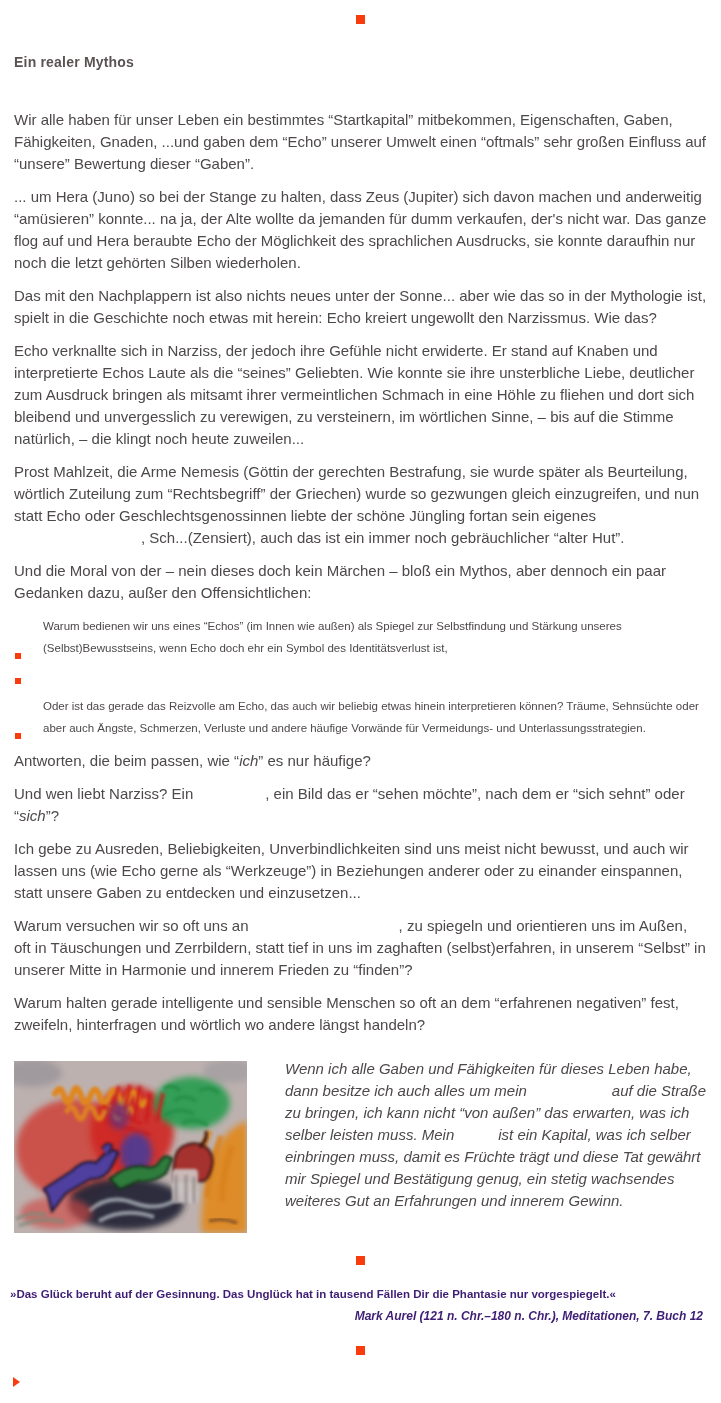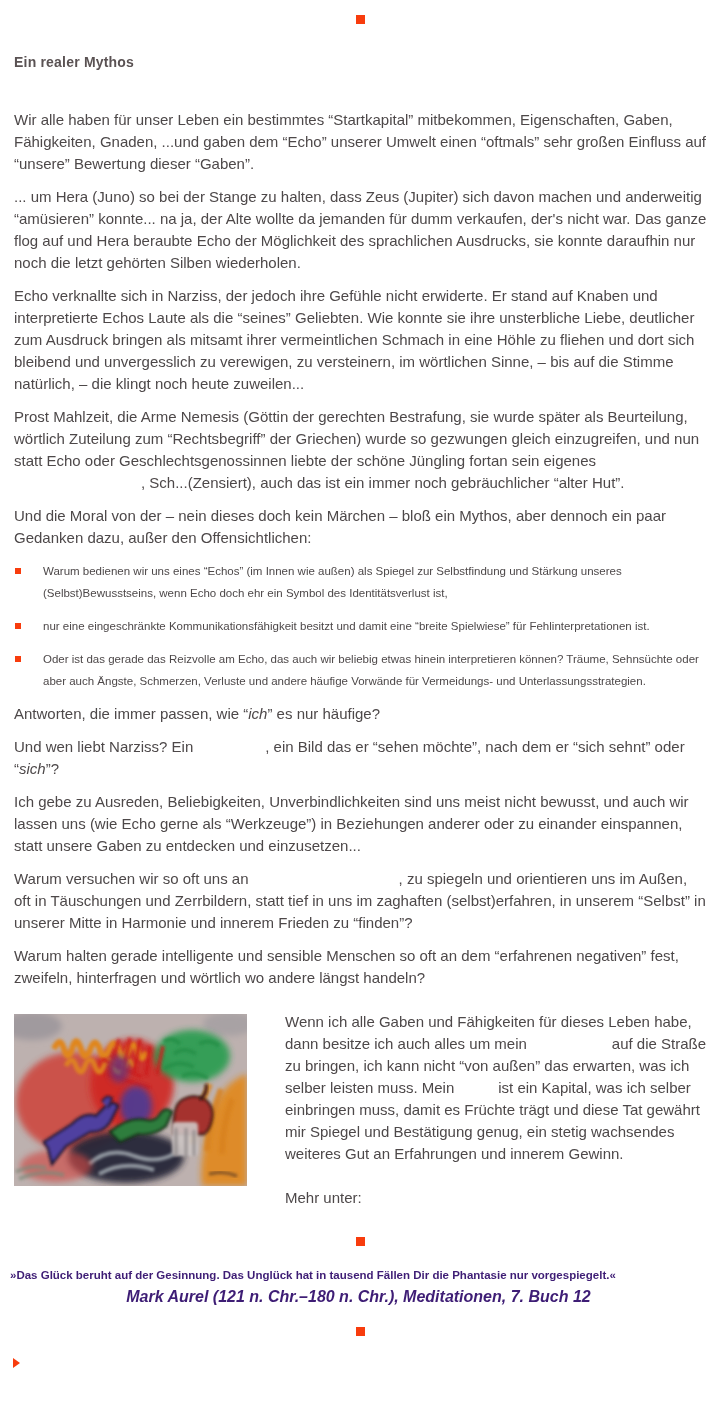--- a/index.html
+++ b/index.html
@@ -23,35 +23,35 @@
     margin:31px 0 39px 0;line-height:15px;letter-spacing:.2px;
   }
   p.body-p{font-size:15px;line-height:22px;margin:0 0 11px 0;}
   .blank-gap{display:inline-block;height:1px;vertical-align:baseline;}
   .gap-censored{width:127px;}
   .gap-narziss{width:72px;}
   .gap-an{width:150px;}
   .gap-mein{width:85px;}
   .gap-kapital{width:44px;}
   .ital{font-style:italic;}
-  .bullet-row{display:flex;align-items:flex-start;margin:0 0 11px 0;}
+  .bullet-row{display:flex;align-items:flex-end;margin:0 0 11px 0;}
   .bullet-marker{flex:0 0 auto;width:6px;height:6px;background:var(--accent);margin:8px 0 0 1px;}
   .bullet-text{font-size:11.5px;line-height:22px;margin:0 0 0 22px;}
-  .aside-block{overflow:hidden;margin-top:22px;}
+  .aside-block{overflow:hidden;margin-top:22px;font-style:italic;}
   .painting{float:left;width:233px;height:172px;margin:3px 38px 6px 0;}
   .aside-text p.body-p{margin-bottom:11px;}
   .aside-text .spaced{margin-top:22px;}
   .quote-section{margin-top:18px;}
   .quote-line{
     color:var(--purple);font-weight:bold;font-size:11.5px;line-height:22px;
     margin:12px 0 0 -4px;
   }
   .quote-attr{
     color:var(--purple);font-weight:bold;font-style:italic;
-    font-size:16px;line-height:22px;text-align:center;margin:0 4px 0 0;
+    font-size:12px;line-height:22px;text-align:right;margin:0 4px 0 0;
   }
   .sep-mid{margin-top:17px;}
   .sep-low{margin-top:19px;}
   .link-arrows{margin-top:22px;}
   .link-arrow{
     width:0;height:0;
     border-left:7px solid var(--accent);
     border-top:5px solid transparent;
     border-bottom:5px solid transparent;
     margin:0 0 29px -1px;cursor:pointer;
@@ -61,40 +61,40 @@
 <body>
 
 <div class="page">
 
   <div class="sep-square sep-top"></div>
 
   <h1 class="page-title">Ein realer Mythos</h1>
 
   <p class="body-p">Wir alle haben für unser Leben ein bestimmtes “Startkapital” mitbekommen, Eigenschaften, Gaben, Fähigkeiten, Gnaden, ...und gaben dem “Echo” unserer Umwelt einen “oftmals” sehr großen Einfluss auf “unsere” Bewertung dieser “Gaben”.</p>
   <p class="body-p">... um Hera (Juno) so bei der Stange zu halten, dass Zeus (Jupiter) sich davon machen und anderweitig “amüsieren” konnte... na ja, der Alte wollte da jemanden für dumm verkaufen, der's nicht war. Das ganze flog auf und Hera beraubte Echo der Möglichkeit des sprachlichen Ausdrucks, sie konnte daraufhin nur noch die letzt gehörten Silben wiederholen.</p>
+  <p class="body-p">Das mit den Nachplappern ist also nichts neues unter der Sonne... aber wie das so in der Mythologie ist, spielt in die Geschichte noch etwas mit herein: Echo kreiert ungewollt den Narzissmus. Wie das?</p>
   <p class="body-p">Echo verknallte sich in Narziss, der jedoch ihre Gefühle nicht erwiderte. Er stand auf Knaben und interpretierte Echos Laute als die “seines” Geliebten.  Wie konnte sie ihre unsterbliche Liebe, deutlicher zum Ausdruck bringen als mitsamt ihrer vermeintlichen Schmach in eine Höhle zu fliehen und dort sich bleibend und unvergesslich zu verewigen, zu versteinern, im wörtlichen Sinne, – bis auf die Stimme natürlich, – die klingt noch heute zuweilen...</p>
 
   <p class="body-p"><span>Prost Mahlzeit, die Arme Nemesis (Göttin der gerechten Bestrafung, sie wurde später als Beurteilung, wörtlich Zuteilung zum “Rechtsbegriff” der Griechen) wurde so gezwungen gleich einzugreifen, und nun statt Echo oder Geschlechtsgenossinnen liebte der schöne Jüngling fortan sein eigenes</span><span class="blank-gap gap-censored"></span><span>, Sch...(Zensiert), auch das ist ein immer noch gebräuchlicher “alter Hut”.</span></p>
 
   <p class="body-p">Und die Moral von der – nein dieses doch kein Märchen – bloß ein Mythos, aber dennoch ein paar Gedanken dazu, außer den Offensichtlichen:</p>
 
   <div class="bullet-row">
     <span class="bullet-marker"></span>
     <p class="bullet-text">Warum bedienen wir uns eines “Echos” (im Innen wie außen) als Spiegel zur Selbstfindung und Stärkung unseres (Selbst)Bewusstseins, wenn Echo doch ehr ein Symbol des Identitätsverlust ist,</p>
   </div>
   <div class="bullet-row">
     <span class="bullet-marker"></span>
-    <p class="bullet-text">nur eine eingeschränkte Kommunikationsfähigkeit besitzt und damit eine “breite Spielwiese” für Fehlinterpretationen ist.</p>
   </div>
   <div class="bullet-row">
     <span class="bullet-marker"></span>
     <p class="bullet-text">Oder ist das gerade das Reizvolle am Echo, das auch wir beliebig etwas hinein interpretieren können? Träume, Sehnsüchte oder aber auch Ängste, Schmerzen, Verluste und andere häufige Vorwände für Vermeidungs- und Unterlassungsstrategien.</p>
   </div>
 
-  <p class="body-p"><span>Antworten, die immer passen, wie “</span><span class="ital">ich</span><span>” es nur häufige?</span></p>
+  <p class="body-p"><span>Antworten, die beim passen, wie “</span><span class="ital">ich</span><span>” es nur häufige?</span></p>
 
   <p class="body-p"><span>Und wen liebt Narziss? Ein</span><span class="blank-gap gap-narziss"></span><span>, ein Bild das er “sehen möchte”, nach dem er “sich sehnt” oder “</span><span class="ital">sich</span><span>”?</span></p>
 
   <p class="body-p">Ich gebe zu Ausreden, Beliebigkeiten, Unverbindlichkeiten sind uns meist nicht bewusst, und auch wir lassen uns (wie Echo gerne als “Werkzeuge”) in Beziehungen anderer oder zu einander einspannen, statt unsere Gaben zu entdecken und einzusetzen...</p>
 
   <p class="body-p"><span>Warum versuchen wir so oft uns an</span><span class="blank-gap gap-an"></span><span>, zu spiegeln und orientieren uns im Außen, oft in Täuschungen und Zerrbildern, statt tief in uns im zaghaften (selbst)erfahren, in unserem “Selbst” in unserer Mitte in Harmonie und innerem Frieden zu “finden”?</span></p>
 
   <p class="body-p">Warum halten gerade intelligente und sensible Menschen so oft an dem “erfahrenen negativen” fest, zweifeln, hinterfragen und wörtlich wo andere längst handeln?</p>
 
   <div class="aside-block">
@@ -129,21 +129,20 @@
       <path d="M88 88 q4 -8 10 -4 l-4 10" fill="#4f41a0" stroke="#1c1430" stroke-width="2" filter="url(#pf2)"></path>
       <path d="M96 118 Q115 102 132 106 Q142 108 146 100 Q152 92 158 98 L152 112 Q140 122 124 120 L106 128 Z" fill="#2e7d3c" stroke="#143018" stroke-width="2.5" filter="url(#pf2)"></path>
       <path d="M160 120 q-2 -28 8 -34 q10 -6 20 -2 q12 6 10 20 q-2 12 -8 16 z" fill="#a5312d" stroke="#3a1210" stroke-width="2.5" filter="url(#pf2)"></path>
       <path d="M186 86 q8 -8 6 -16" stroke="#3a1210" stroke-width="3" fill="none" filter="url(#pf2)"></path>
       <rect x="158" y="108" width="26" height="34" rx="4" fill="#cfc8c6" opacity=".9" filter="url(#pf2)"></rect>
       <path d="M162 142 l0 -28 M172 144 l0 -30 M180 142 l0 -26" stroke="#8a8486" stroke-width="3" opacity=".8" filter="url(#pf2)"></path>
       <path d="M195 160 q14 -4 28 2" stroke="#5a3a20" stroke-width="3" fill="none" opacity=".7" filter="url(#pf2)"></path>
     </svg>
     <div class="aside-text">
       <p class="body-p"><span>Wenn ich alle Gaben und Fähigkeiten für dieses Leben habe, dann besitze ich auch alles um mein</span><span class="blank-gap gap-mein"></span><span>auf die Straße zu bringen, ich kann nicht “von außen” das erwarten, was ich selber leisten muss. Mein</span><span class="blank-gap gap-kapital"></span><span>ist ein Kapital, was ich selber einbringen muss, damit es Früchte trägt und diese Tat gewährt mir Spiegel und Bestätigung genug, ein stetig wachsendes weiteres Gut an Erfahrungen und innerem Gewinn.</span></p>
-      <p class="body-p spaced">Mehr unter:</p>
     </div>
   </div>
 
   <div class="sep-square sep-mid"></div>
 
   <div class="quote-section">
     <p class="quote-line">»Das Glück beruht auf der Gesinnung. Das Unglück hat in tausend Fällen Dir die Phantasie nur vorgespiegelt.«</p>
     <p class="quote-attr">Mark Aurel (121 n. Chr.–180 n. Chr.), Meditationen, 7. Buch 12</p>
   </div>
 

